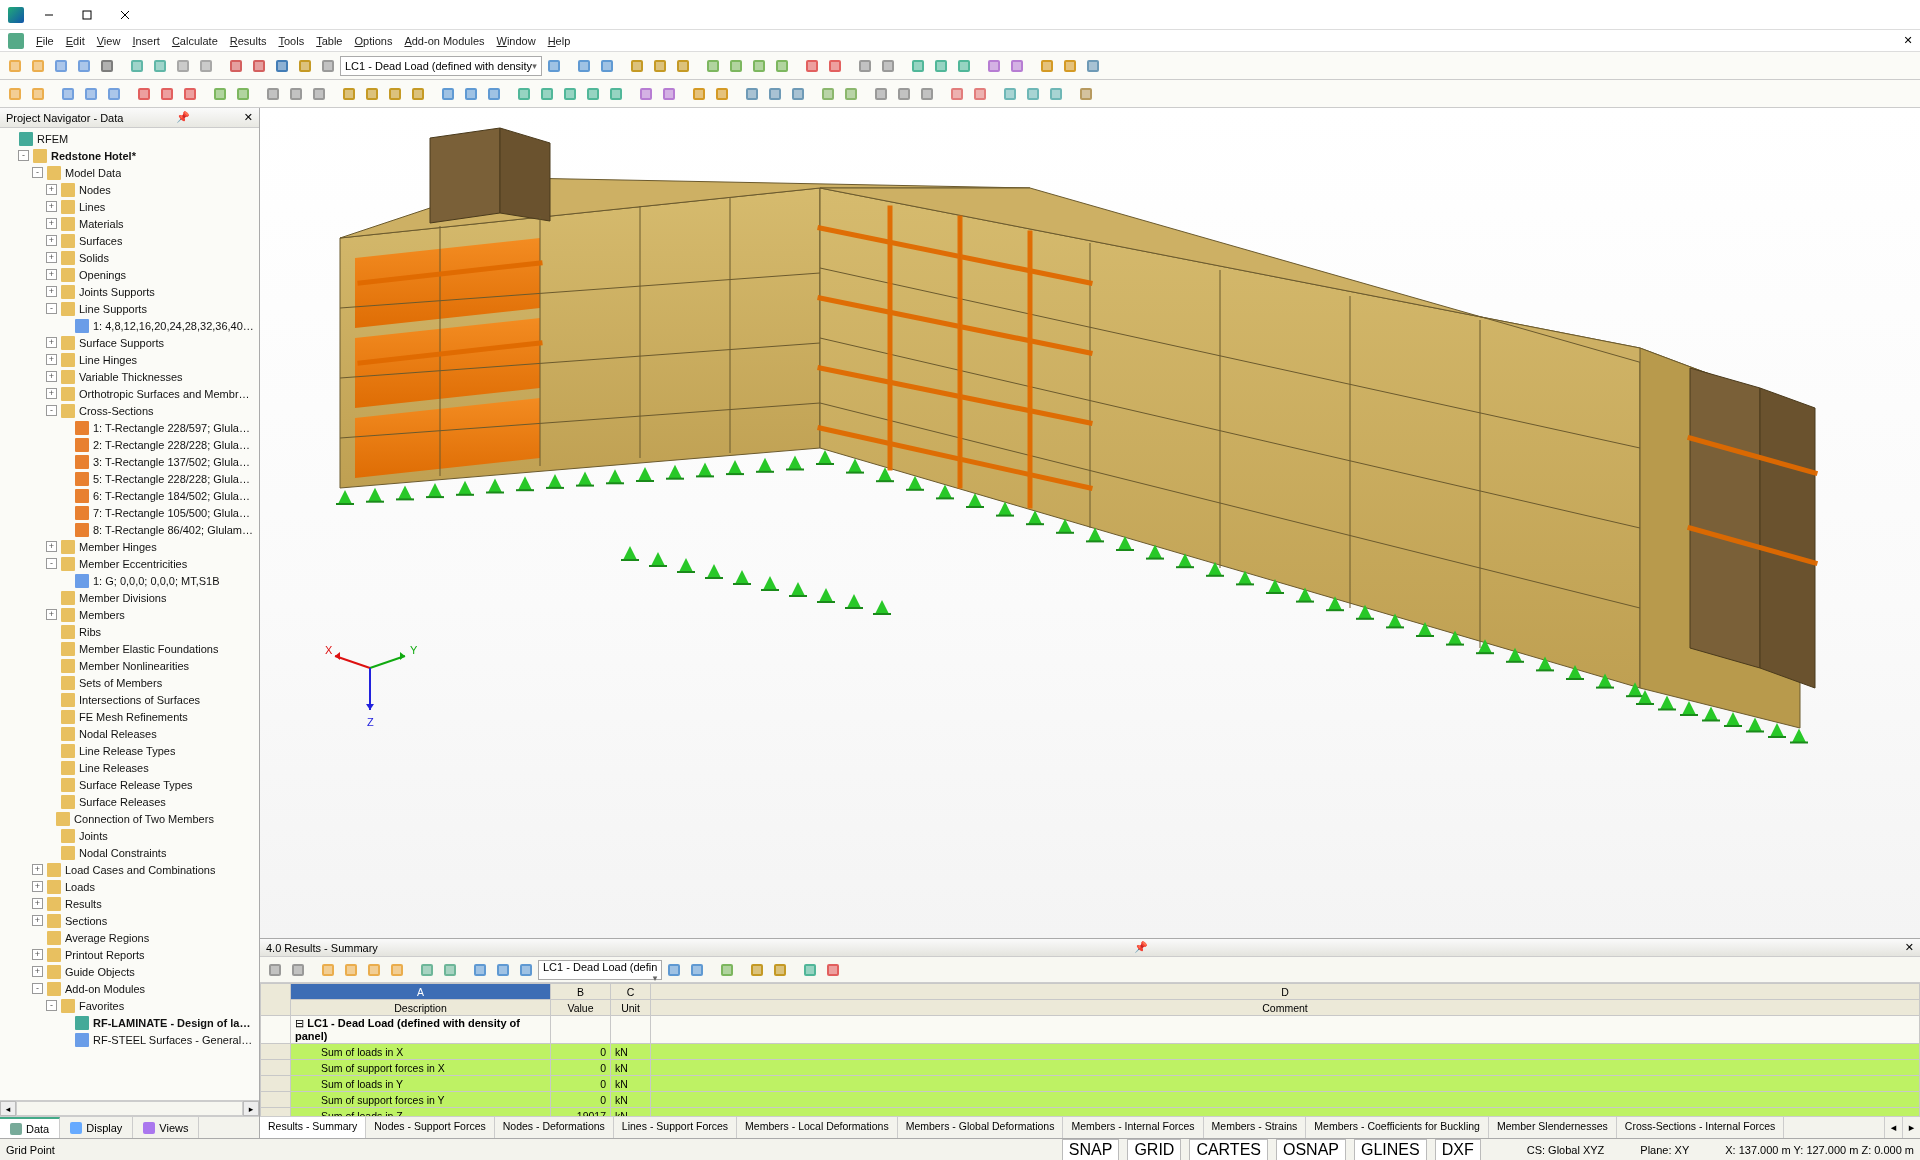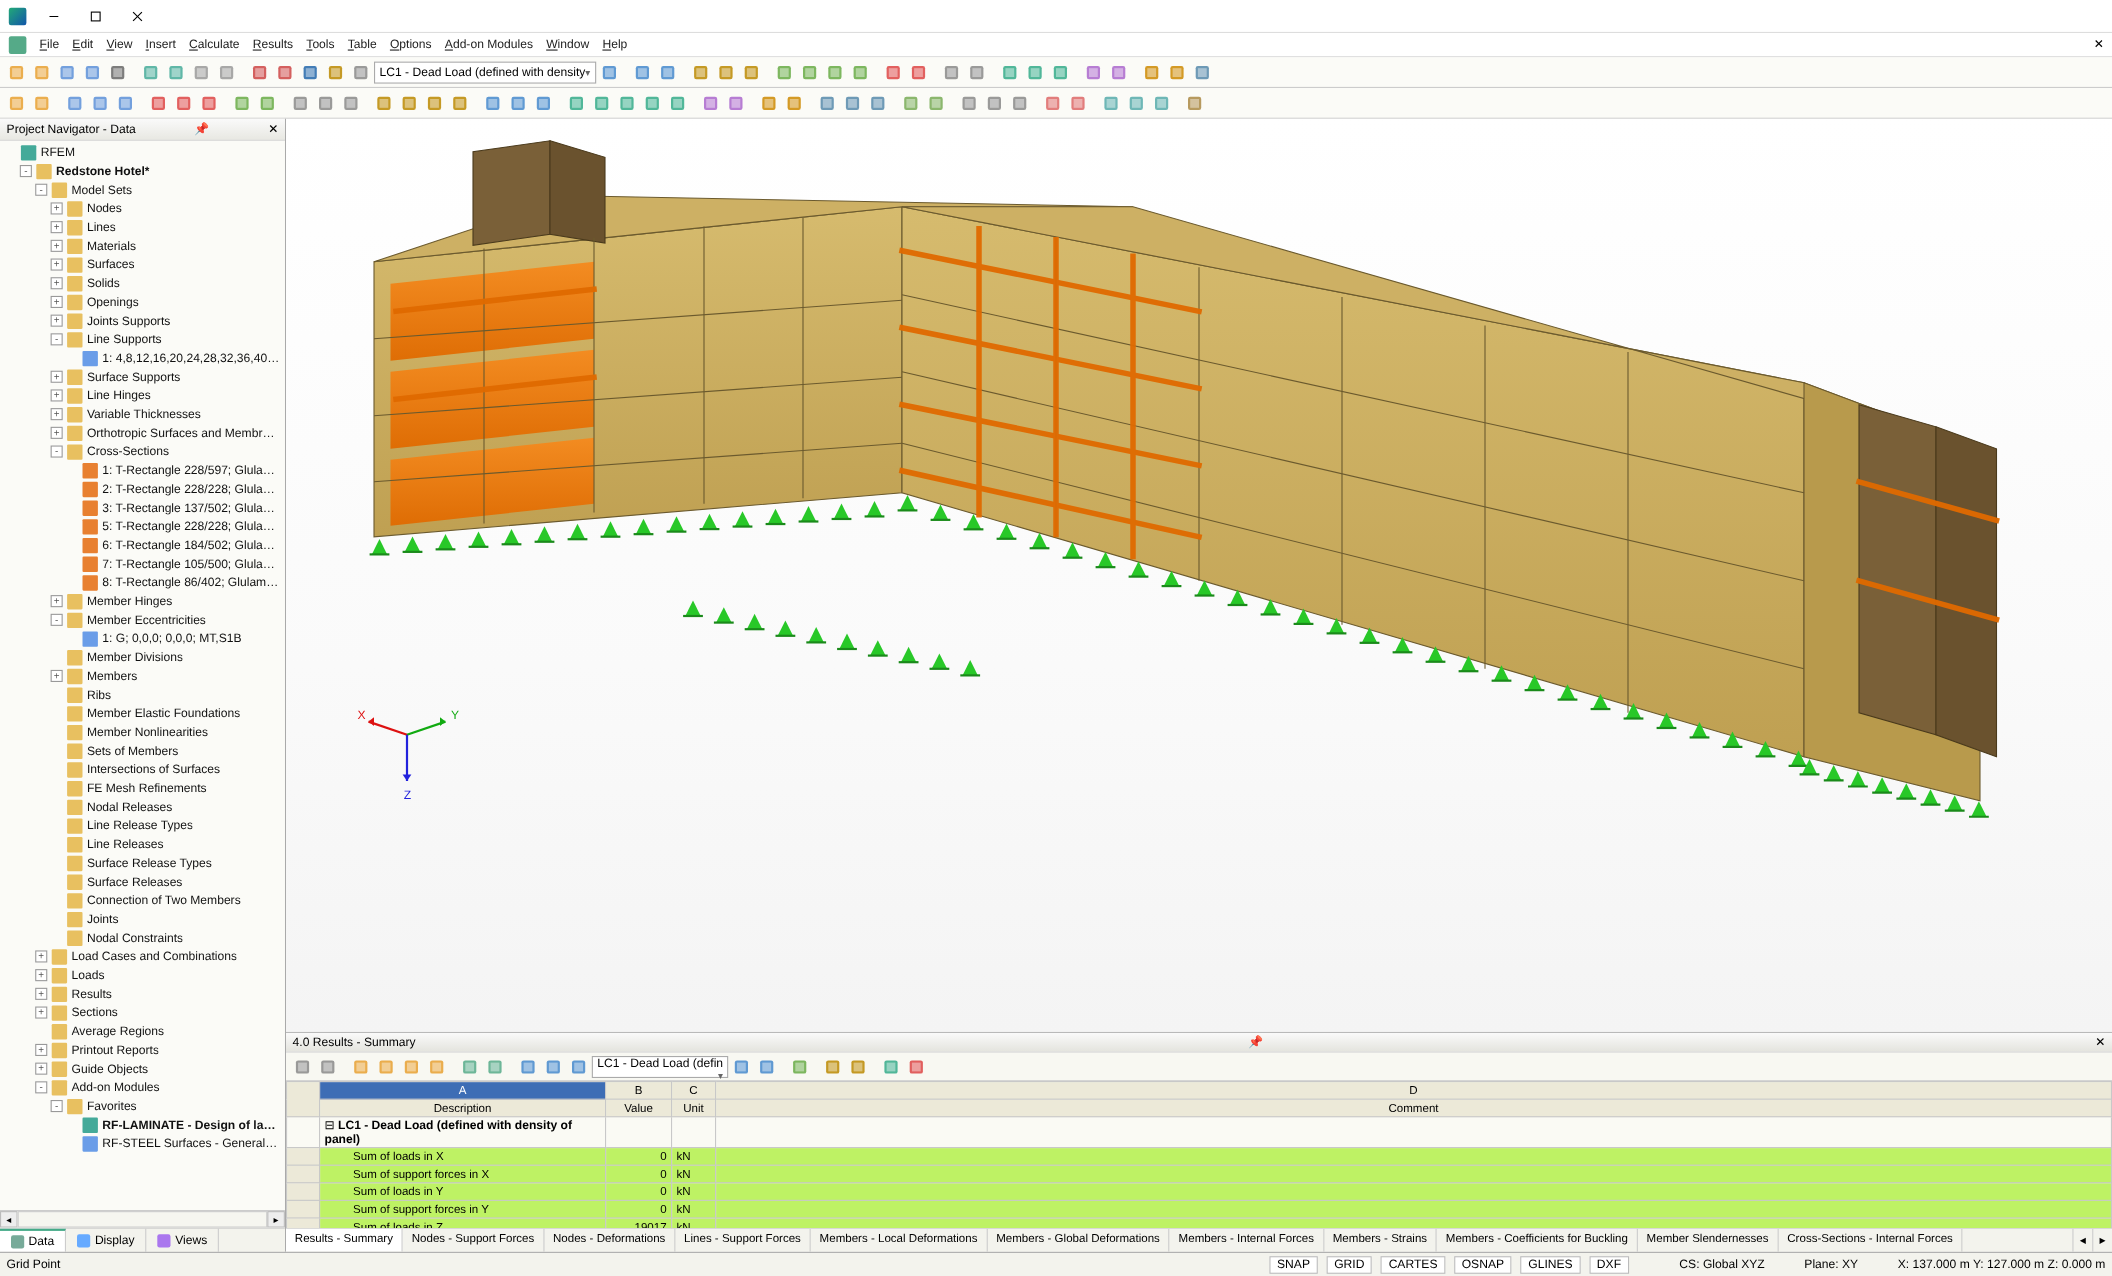--- a/index.html
+++ b/index.html
@@ -54,21 +54,21 @@
 td.rownum{background:#ece9d8;text-align:center;width:30px;}
 td.desc{width:260px;}
 td.val{text-align:right;width:60px;}
 td.unit{width:40px;}
 .catrow td{background:#fafaf4;font-weight:600;}
 .restabs{height:22px;background:#f3f3ed;border-top:1px solid #ccc;display:flex;overflow:hidden;}
 .restab{padding:3px 8px;border-right:1px solid #ccc;cursor:pointer;white-space:nowrap;font-size:10.5px;}
 .restab.active{background:#fff;}
 .arrw{width:18px;display:flex;align-items:center;justify-content:center;border-left:1px solid #ccc;cursor:pointer;}
 .status{height:22px;background:#f3f3ed;border-top:1px solid #aaa;display:flex;align-items:center;padding:0 6px;gap:8px;}
-.status .cell{border:1px solid #bbb;padding:1px 6px;background:#fff;font-size:11px;text-align:center;}
+.status .cell{border:1px solid #bbb;padding:1px 6px;background:#fff;font-size:16px;text-align:center;}
 .status .sp{flex:1;}
 .scrollnav{display:flex;height:16px;background:#f0f0ea;border-top:1px solid #ccc;}
 .scrollnav .ar{width:16px;border:1px solid #bbb;background:#eee;cursor:pointer;display:flex;align-items:center;justify-content:center;font-size:9px;}
 .scrollnav .track{flex:1;background:#f6f6f0;border:1px solid #ccc;}
 </style>
 </head>
 <body>
 
 <div class="titlebar">
   <div class="logo"></div>
@@ -640,21 +640,21 @@
           <span class="lbl">RFEM</span>
         </div>
         <div class="tn bold" style="padding-left: 18px;">
           <span class="exp">-</span>
           <span class="tico2 fold"></span>
           <span class="lbl">Redstone Hotel*</span>
         </div>
         <div class="tn" style="padding-left: 32px;">
           <span class="exp">-</span>
           <span class="tico2 fold"></span>
-          <span class="lbl">Model Sets</span>
+          <span class="lbl">Model Data</span>
         </div>
         <div class="tn" style="padding-left: 46px;">
           <span class="exp">+</span>
           <span class="tico2 fold"></span>
           <span class="lbl">Nodes</span>
         </div>
         <div class="tn" style="padding-left: 46px;">
           <span class="exp">+</span>
           <span class="tico2 fold"></span>
           <span class="lbl">Lines</span>
@@ -827,21 +827,21 @@
         <div class="tn" style="padding-left: 46px;">
           <span class="exp blank"></span>
           <span class="tico2 fold"></span>
           <span class="lbl">Surface Release Types</span>
         </div>
         <div class="tn" style="padding-left: 46px;">
           <span class="exp blank"></span>
           <span class="tico2 fold"></span>
           <span class="lbl">Surface Releases</span>
         </div>
-        <div class="tn" style="padding-left: 46px;">
+        <div class="tn" style=" justify-content: center;">
           <span class="exp blank"></span>
           <span class="tico2 fold"></span>
           <span class="lbl">Connection of Two Members</span>
         </div>
         <div class="tn" style="padding-left: 46px;">
           <span class="exp blank"></span>
           <span class="tico2 fold"></span>
           <span class="lbl">Joints</span>
         </div>
         <div class="tn" style="padding-left: 46px;">

